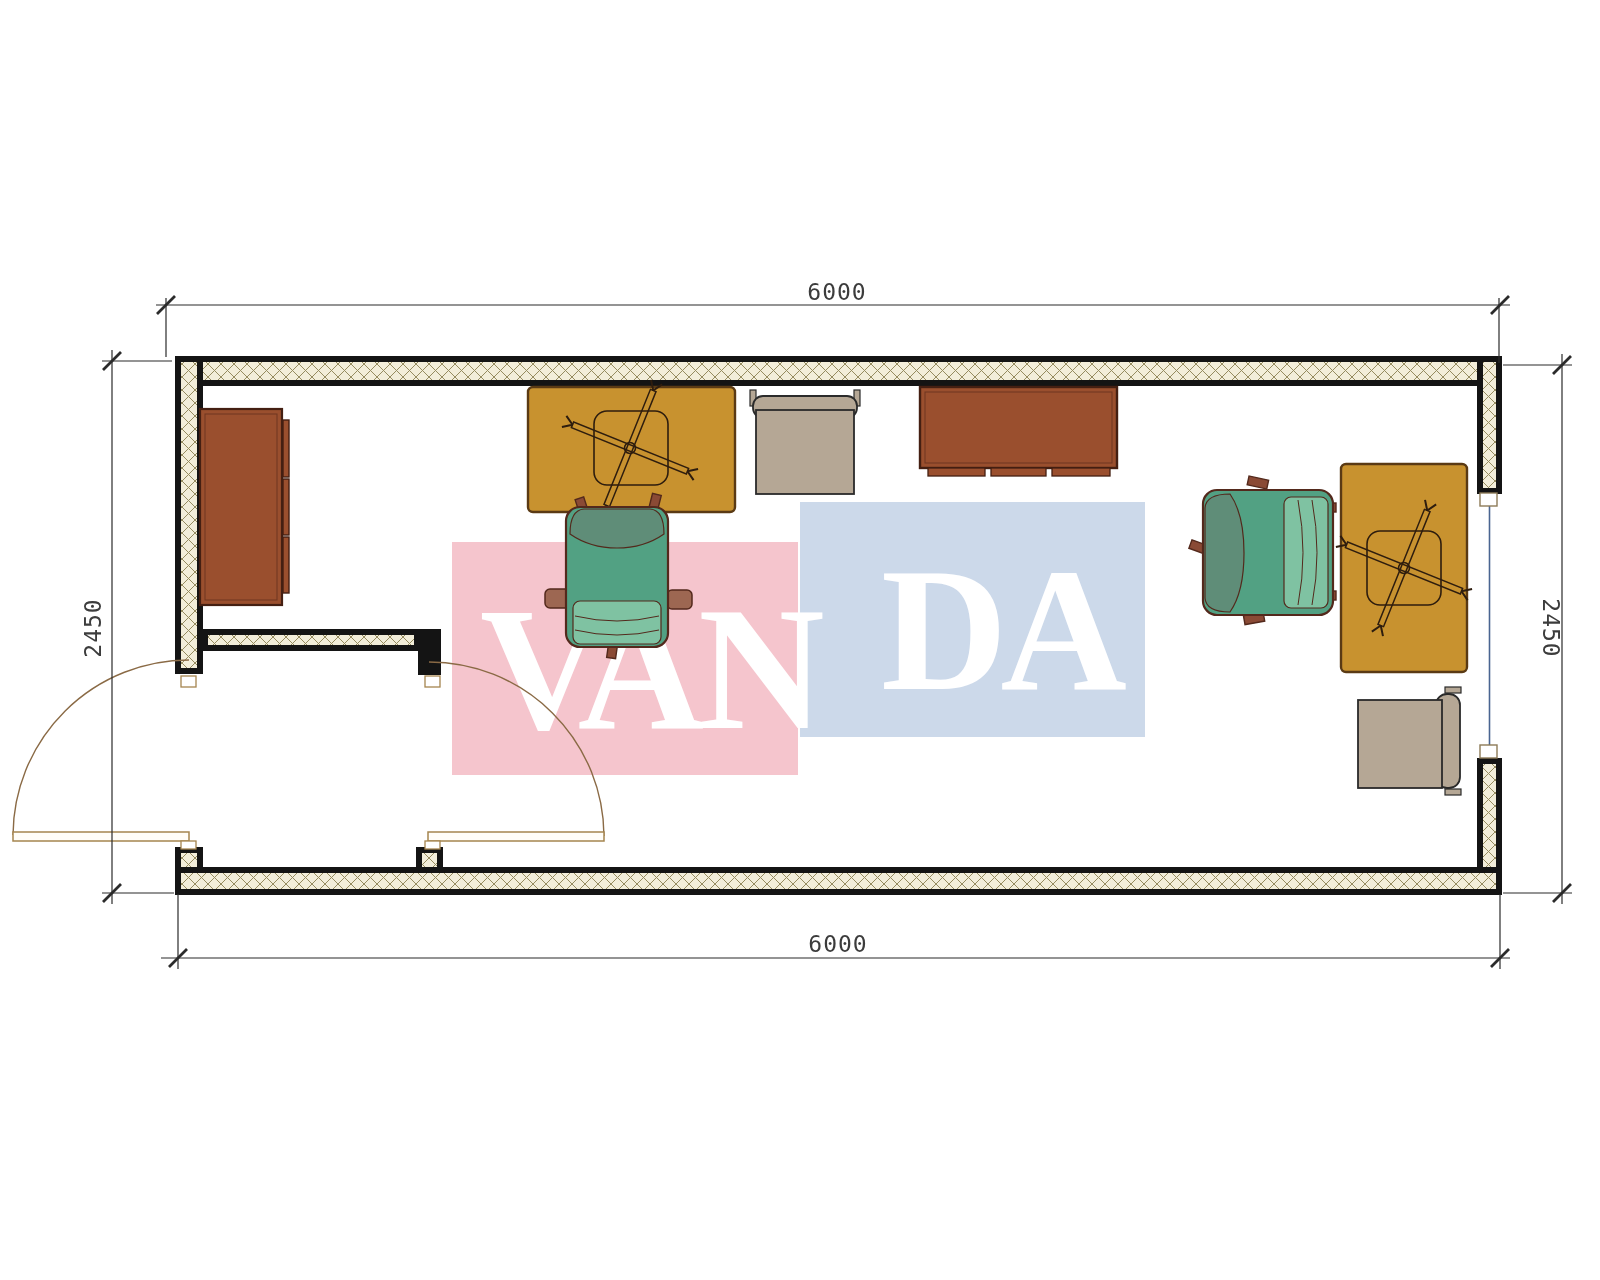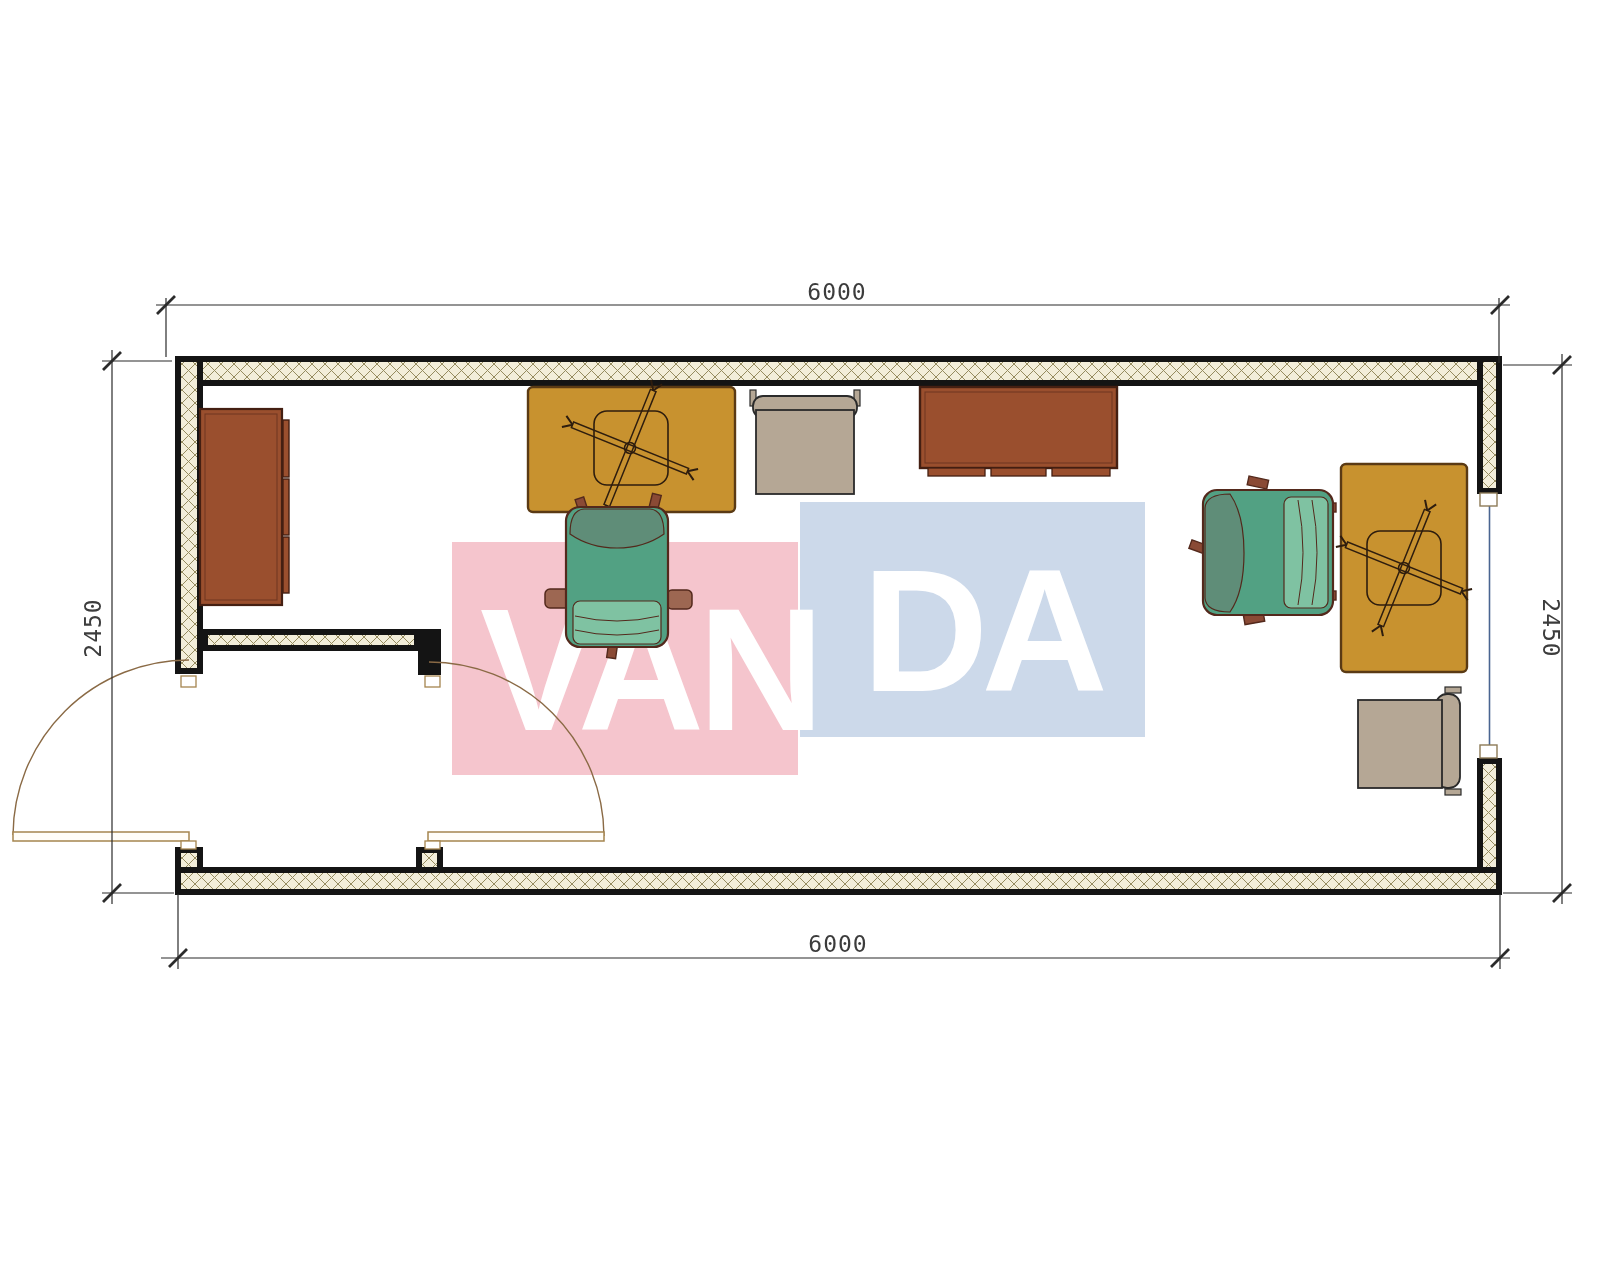--- a/index.html
+++ b/index.html
@@ -2,40 +2,40 @@
 <html><head>
 <meta charset="utf-8">
 <style>
   html,body{margin:0;padding:0;background:#ffffff;}
   #stage{
     position:relative;width:1600px;height:1280px;background:#ffffff;overflow:hidden;
     font-family:"DejaVu Sans Mono", monospace;
   }
   .wm-rect{position:absolute;}
   .wm-text{
-    position:absolute;color:#ffffff;font-family:Liberation Sans, sans-serif;
+    position:absolute;color:#ffffff;font-family:Liberation Serif, serif;
     font-weight:bold;font-size:175px;line-height:1;white-space:nowrap;
   }
   #plan-svg{position:absolute;left:0;top:0;}
   .dim-label{
     position:absolute;width:120px;text-align:center;
     font-size:23px;color:#3c3c3c;letter-spacing:1px;font-weight:normal;
   }
   .dim-label.vert-left{transform:rotate(-90deg);}
   .dim-label.vert-right{transform:rotate(90deg);}
 </style>
 </head>
 <body>
 
 <div id="stage">
 
   <div class="wm-rect" style="left:452px;top:542px;width:346px;height:233px;background:#f5c5cd;"></div>
   <div class="wm-rect" style="left:800px;top:502px;width:345px;height:235px;background:#ccd9ea;"></div>
   <div class="wm-text" style="left:480px;top:582px;letter-spacing:-6px;">VAN</div>
-  <div class="wm-text" style="left:862px;top:543px;letter-spacing:-7px;">DA</div>
+  <div class="wm-text" style="left:881px;top:543px;letter-spacing:-7px;">DA</div>
 
   <svg id="plan-svg" width="1600" height="1280" viewBox="0 0 1600 1280">
     <defs>
       <pattern id="hatch" width="13" height="13" patternUnits="userSpaceOnUse">
         <rect width="13" height="13" fill="#f3eeda"></rect>
         <path d="M0 13 L13 0" stroke="#968c60" stroke-width="1" fill="none"></path>
         <path d="M0 0 L13 13" stroke="#968c60" stroke-width="1" fill="none"></path>
       </pattern>
     </defs>
 

